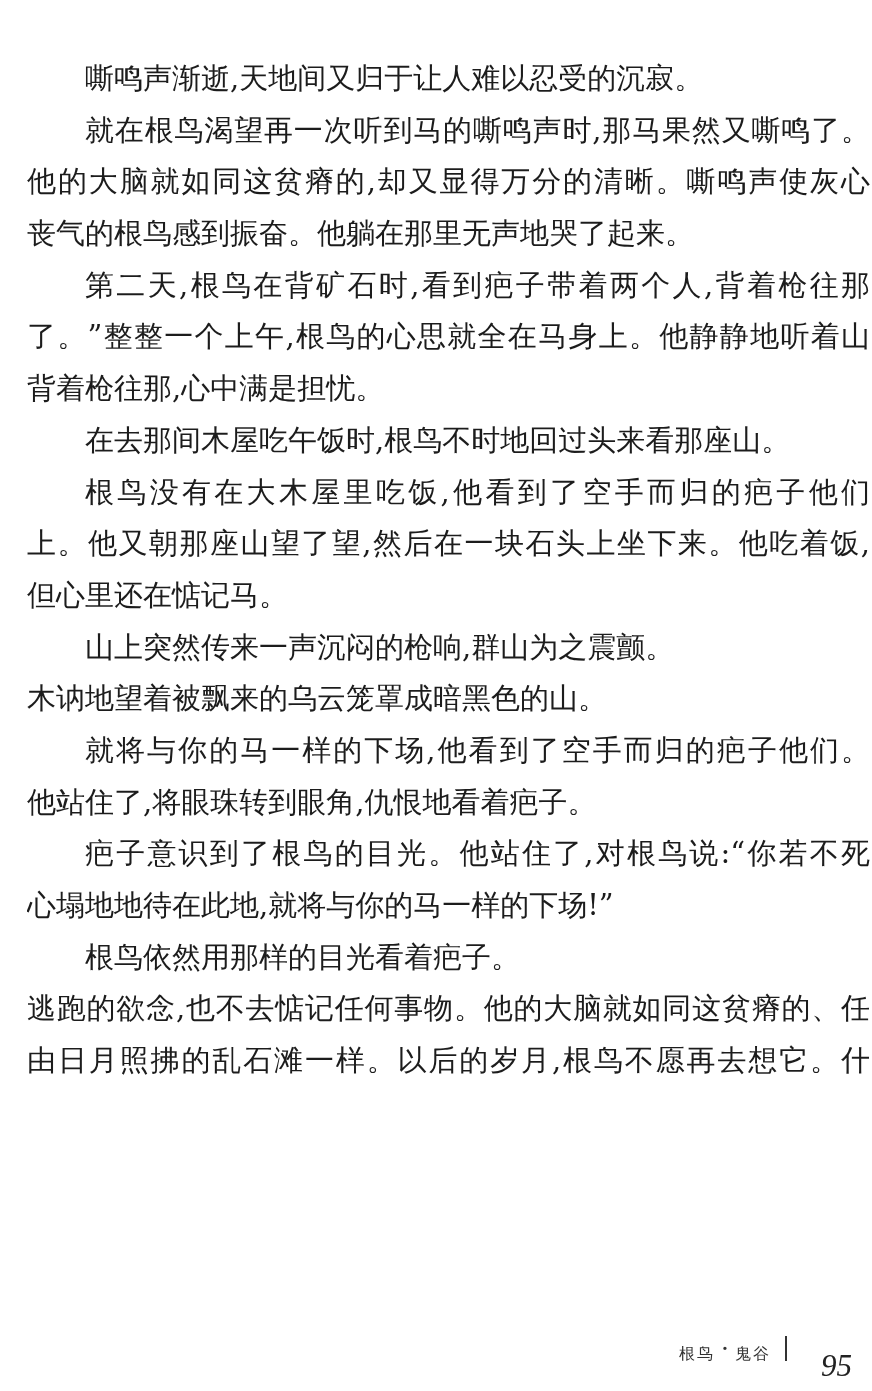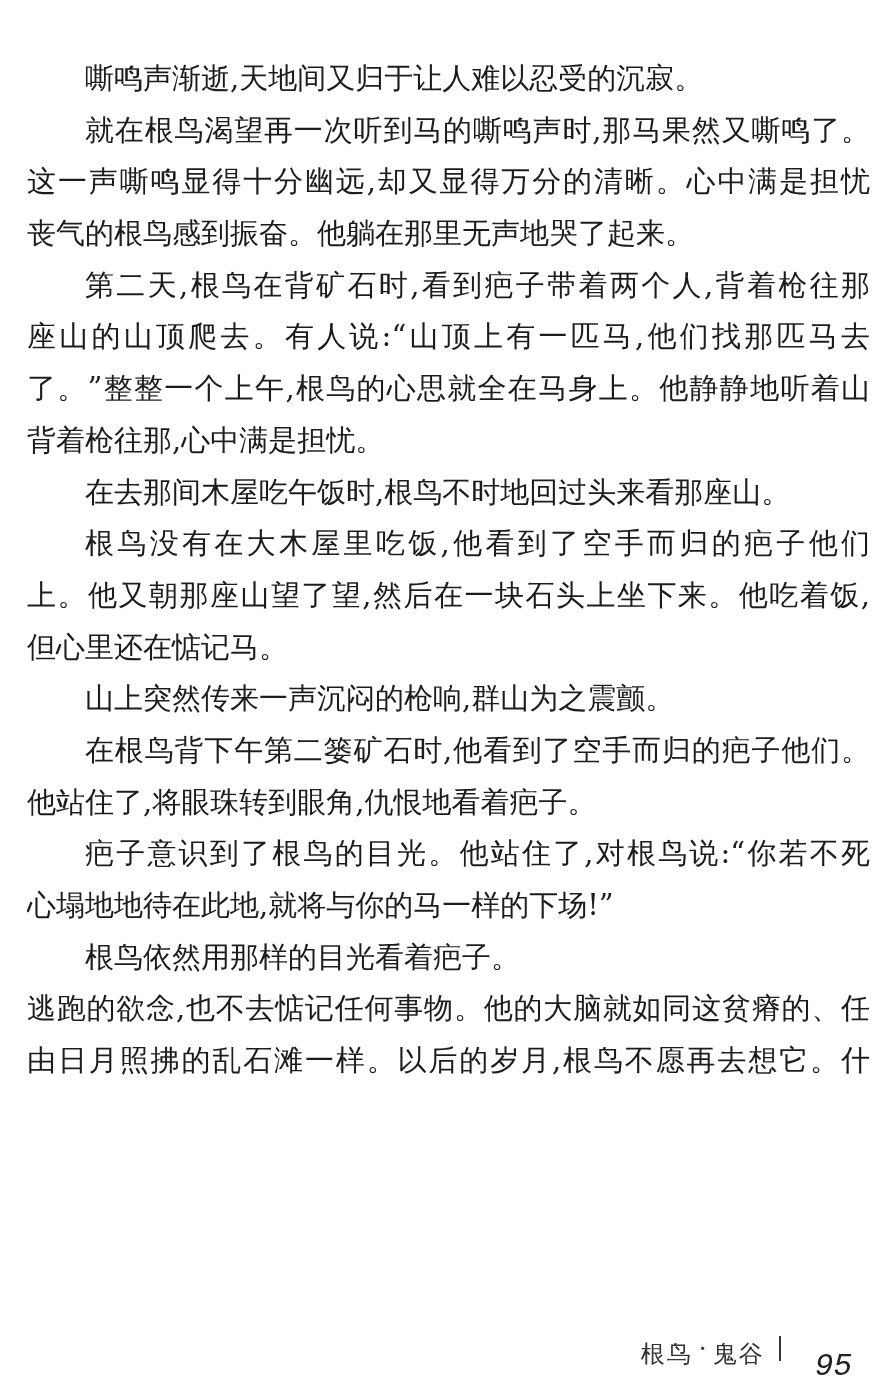--- a/index.html
+++ b/index.html
@@ -42,63 +42,63 @@
   }
   .page-footer {
     position: absolute;
     top: 1328px;
     right: 20px;
     height: 40px;
     display: flex;
     align-items: center;
   }
   .footer-cn {
-    font-size: 24px;
+    font-size: 16px;
     letter-spacing: 2px;
     color: #333333;
     margin-top: 12px;
   }
   .footer-dot {
     font-size: 25px;
     color: #333333;
     margin: 0 6px;
   }
   .footer-bar {
     width: 2px;
     height: 25px;
     background: #333333;
     margin-left: 14px;
     margin-right: 34px;
   }
   .footer-num {
     font-size: 31px;
     font-style: italic;
     color: #222222;
-    font-family: Liberation Mono, monospace;
+    font-family: Liberation Serif, serif;
     margin-top: 36px;
   }
 </style>
 </head>
 <body>
 
 <main class="text-block" id="text-block">
     <div class="line indent">嘶鸣声渐逝,天地间又归于让人难以忍受的沉寂。</div>
     <div class="line indent justify">就在根鸟渴望再一次听到马的嘶鸣声时,那马果然又嘶鸣了。</div>
-    <div class="line justify">这一声嘶鸣显得十分幽远,却又显得万分的清晰。心中满是担忧</div>
+    <div class="line justify">他的大脑就如同这贫瘠的,却又显得万分的清晰。嘶鸣声使灰心</div>
     <div class="line">丧气的根鸟感到振奋。他躺在那里无声地哭了起来。</div>
     <div class="line indent justify">第二天,根鸟在背矿石时,看到疤子带着两个人,背着枪往那</div>
-    <div class="line justify">座山的山顶爬去。有人说:“山顶上有一匹马,他们找那匹马去</div>
     <div class="line justify">了。”整整一个上午,根鸟的心思就全在马身上。他静静地听着山</div>
     <div class="line">背着枪往那,心中满是担忧。</div>
     <div class="line indent">在去那间木屋吃午饭时,根鸟不时地回过头来看那座山。</div>
     <div class="line indent justify">根鸟没有在大木屋里吃饭,他看到了空手而归的疤子他们</div>
     <div class="line justify">上。他又朝那座山望了望,然后在一块石头上坐下来。他吃着饭,</div>
     <div class="line">但心里还在惦记马。</div>
     <div class="line indent">山上突然传来一声沉闷的枪响,群山为之震颤。</div>
-    <div class="line indent justify">在根鸟背下午第二篓矿石时,他看到了空手而归的疤子他们。</div>
+    <div class="line">木讷地望着被飘来的乌云笼罩成暗黑色的山。</div>
+    <div class="line indent justify">就将与你的马一样的下场,他看到了空手而归的疤子他们。</div>
     <div class="line">他站住了,将眼珠转到眼角,仇恨地看着疤子。</div>
     <div class="line indent justify">疤子意识到了根鸟的目光。他站住了,对根鸟说:“你若不死</div>
     <div class="line">心塌地地待在此地,就将与你的马一样的下场!”</div>
     <div class="line indent">根鸟依然用那样的目光看着疤子。</div>
     <div class="line justify">逃跑的欲念,也不去惦记任何事物。他的大脑就如同这贫瘠的、任</div>
     <div class="line justify">由日月照拂的乱石滩一样。以后的岁月,根鸟不愿再去想它。什</div>
   </main>
 
 <footer class="page-footer">
   <span class="footer-cn">根鸟</span>

